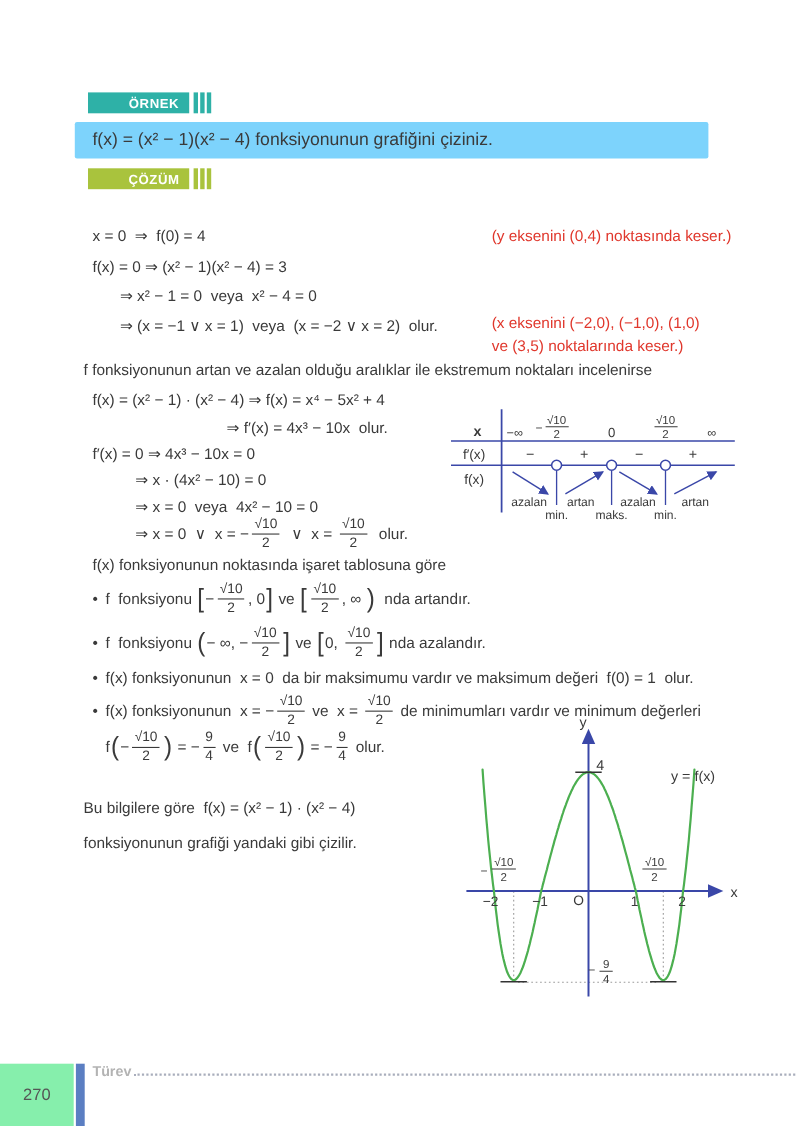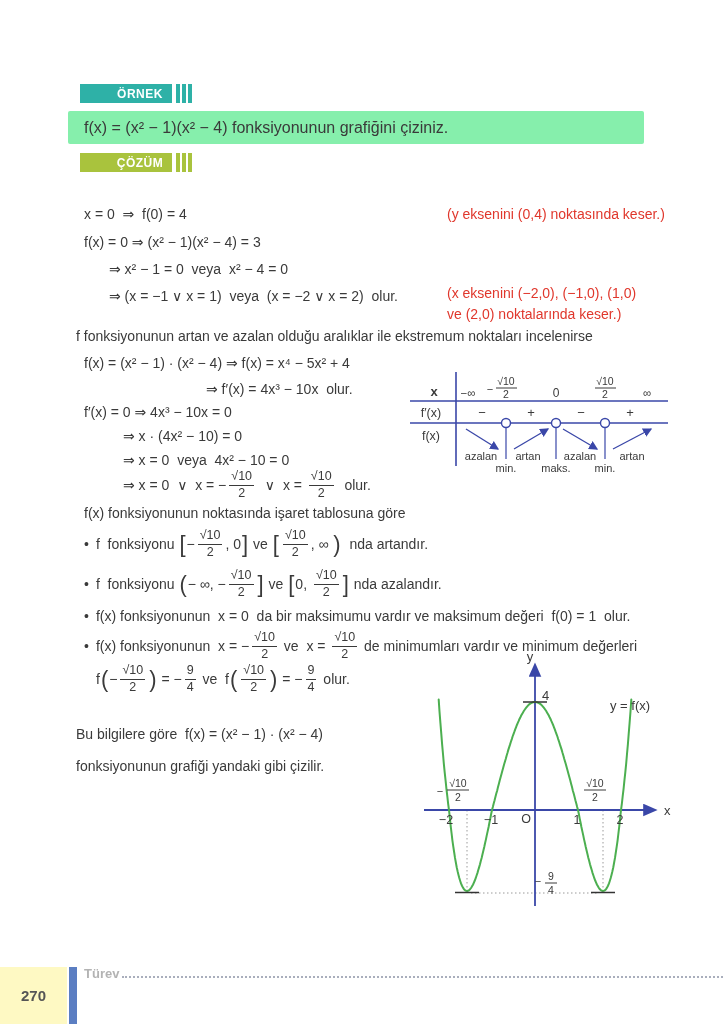--- a/index.html
+++ b/index.html
@@ -5,34 +5,34 @@
   html,body{margin:0;padding:0;}
   .page{position:relative;width:725px;height:1024px;background:#ffffff;overflow:hidden;
         font-family:"Liberation Sans",sans-serif;color:#3a3a3a;}
   .badge{position:absolute;display:flex;align-items:stretch;height:19px;}
   .badge-box{display:flex;align-items:center;justify-content:center;width:64px;
              color:#fff;font-size:12px;font-weight:bold;letter-spacing:.5px;padding-left:28px;}
   .stripes{display:flex;margin-left:4px;align-items:stretch;}
   .stripes i{width:4px;margin-right:2px;}
   .ornek .badge-box,.ornek .stripes i{background:#2eb1a7;}
   .cozum .badge-box,.cozum .stripes i{background:#a9c33d;}
-  .exbox{position:absolute;left:68px;top:111px;width:576px;height:33px;background:#86efac;
+  .exbox{position:absolute;left:68px;top:111px;width:576px;height:33px;background:#7dd3fc;
          border-radius:2px;display:flex;align-items:center;padding-left:16px;box-sizing:border-box;}
   .line{position:absolute;display:flex;align-items:center;white-space:pre;font-size:14px;color:#3a3a3a;}
   .red{color:#e0372c;}
   .frac{display:inline-flex;flex-direction:column;align-items:center;line-height:1.05;
         font-size:12.5px;margin:0 3px;}
   .fnum{border-bottom:1px solid #3a3a3a;padding:0 2px 1px;}
   .fden{padding-top:1px;}
   .bb{font-size:22px;font-weight:300;line-height:1;margin:0 1px;transform:scaleY(1.08);}
   .bul{margin-right:7px;}
   svg text{font-family:"Liberation Sans",sans-serif;fill:#3a3a3a;}
-  .footer-box{position:absolute;left:0;top:967px;width:67px;height:57px;background:#fef9c3;
+  .footer-box{position:absolute;left:0;top:967px;width:67px;height:57px;background:#86efac;
               display:flex;align-items:center;justify-content:center;font-size:15px;
-              font-weight:bold;color:#555;}
+              font-weight:normal;color:#555;}
   .footer-bar{position:absolute;left:69px;top:967px;width:8px;height:57px;background:#5b7ec2;}
   .footer-line{position:absolute;left:84px;top:966px;right:2px;display:flex;align-items:flex-end;}
   .footer-sec{font-size:13px;font-weight:bold;color:#b3b3b3;margin-right:3px;line-height:1.2;}
   .dots{flex:1;border-bottom:2px dotted #a9aebc;margin-bottom:4px;}
 </style>
 </head>
 <body>
 
 <div class="page">
 
@@ -59,21 +59,21 @@
   </div>
 
 
   <div class="line" style="left:84px;top:206px;">x = 0  ⇒  f(0) = 4</div>
   <div class="line red" style="left:447px;top:206px;">(y eksenini (0,4) noktasında keser.)</div>
 
   <div class="line" style="left:84px;top:234px;">f(x) = 0 ⇒ (x² − 1)(x² − 4) = 3</div>
   <div class="line" style="left:109px;top:261px;">⇒ x² − 1 = 0  veya  x² − 4 = 0</div>
   <div class="line" style="left:109px;top:288px;">⇒ (x = −1 ∨ x = 1)  veya  (x = −2 ∨ x = 2)  olur.</div>
   <div class="line red" style="left:447px;top:285px;">(x eksenini (−2,0), (−1,0), (1,0)</div>
-  <div class="line red" style="left:447px;top:306px;">ve (2,0) noktalarında keser.)</div>
+  <div class="line red" style="left:447px;top:306px;">ve (3,5) noktalarında keser.)</div>
 
   <div class="line" style="left:76px;top:328px;">f fonksiyonunun artan ve azalan olduğu aralıklar ile ekstremum noktaları incelenirse</div>
 
   <div class="line" style="left:84px;top:355px;">f(x) = (x² − 1) · (x² − 4) ⇒ f(x) = x⁴ − 5x² + 4</div>
   <div class="line" style="left:206px;top:381px;">⇒ f′(x) = 4x³ − 10x  olur.</div>
   <div class="line" style="left:84px;top:404px;">f′(x) = 0 ⇒ 4x³ − 10x = 0</div>
   <div class="line" style="left:123px;top:428px;">⇒ x · (4x² − 10) = 0</div>
   <div class="line" style="left:123px;top:452px;">⇒ x = 0  veya  4x² − 10 = 0</div>
 
   <div class="line" style="left:123px;top:470px;height:30px;">

